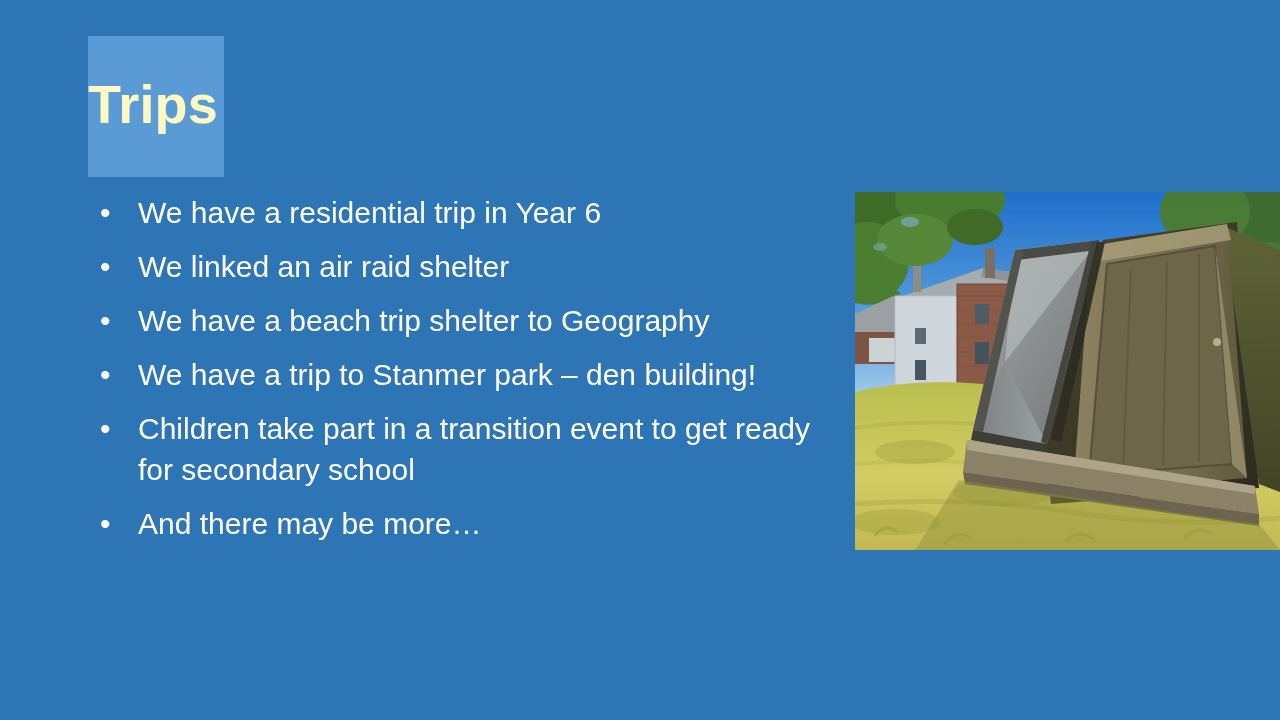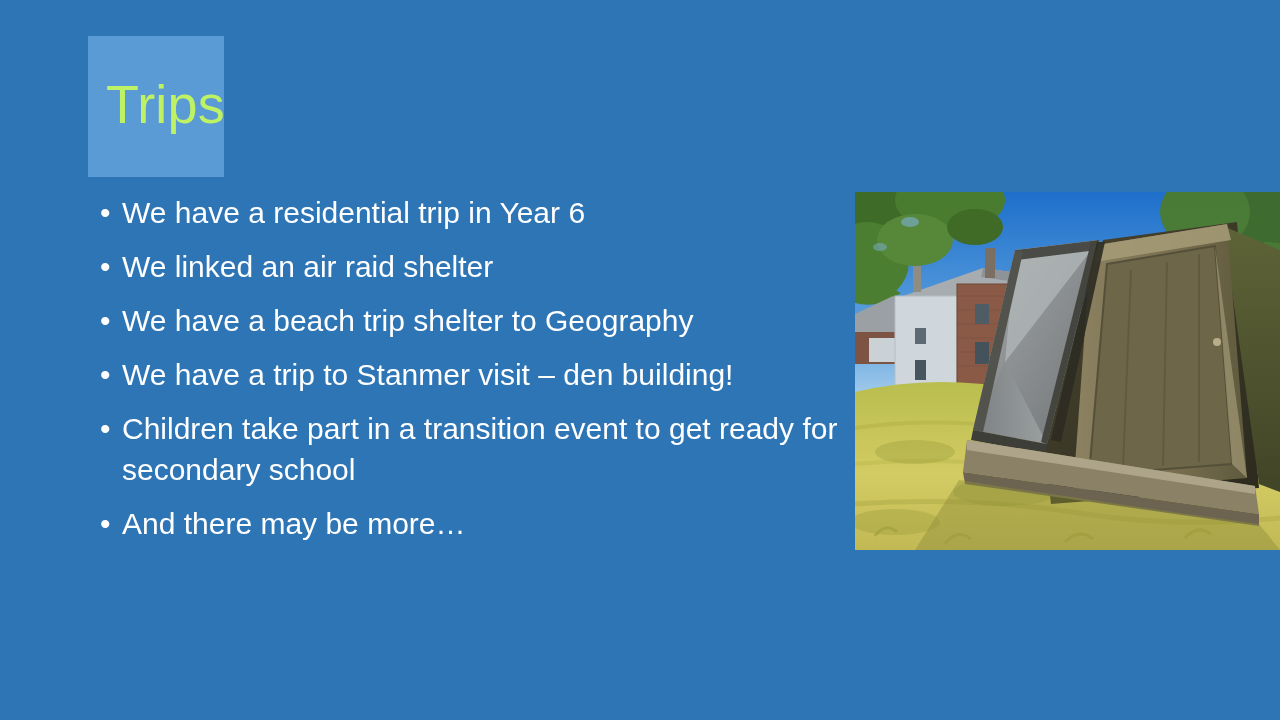--- a/index.html
+++ b/index.html
@@ -20,26 +20,26 @@
   #title-block {
     position: absolute;
     left: 88px;
     top: 36px;
     width: 136px;
     height: 141px;
     background: #5B9BD5;
   }
   #title-text {
     position: absolute;
-    left: 106px;
+    left: 88px;
     top: 68px;
     font-size: 54px;
     line-height: 72px;
-    color: #bef264;
-    font-weight: 400;
+    color: #fef9c3;
+    font-weight: 700;
     letter-spacing: 0.2px;
     white-space: nowrap;
   }
 
   
   #body-list {
     position: absolute;
     left: 96px;
     top: 192px;
     width: 748px;
@@ -58,21 +58,21 @@
   }
   .bullet-row:last-child { margin-bottom: 0; }
   .bullet-dot {
     position: absolute;
     left: 4px;
     top: 0;
     font-size: 30px;
     line-height: 41px;
     color: #FFFFFF;
   }
-  .bullet-text { display: block; }
+  .bullet-text { display: block; margin-left: 16px; }
 
   
   #photo-frame {
     position: absolute;
     left: 855px;
     top: 192px;
     width: 425px;
     height: 358px;
     overflow: hidden;
   }
@@ -94,21 +94,21 @@
     <li class="bullet-row">
       <span class="bullet-dot">•</span>
       <span class="bullet-text">We linked an air raid shelter</span>
     </li>
     <li class="bullet-row">
       <span class="bullet-dot">•</span>
       <span class="bullet-text">We have a beach trip shelter to Geography</span>
     </li>
     <li class="bullet-row">
       <span class="bullet-dot">•</span>
-      <span class="bullet-text">We have a trip to Stanmer visit – den building!</span>
+      <span class="bullet-text">We have a trip to Stanmer park – den building!</span>
     </li>
     <li class="bullet-row">
       <span class="bullet-dot">•</span>
       <span class="bullet-text">Children take part in a transition event to get ready for secondary school</span>
     </li>
     <li class="bullet-row">
       <span class="bullet-dot">•</span>
       <span class="bullet-text">And there may be more…</span>
     </li>
   </ul>

